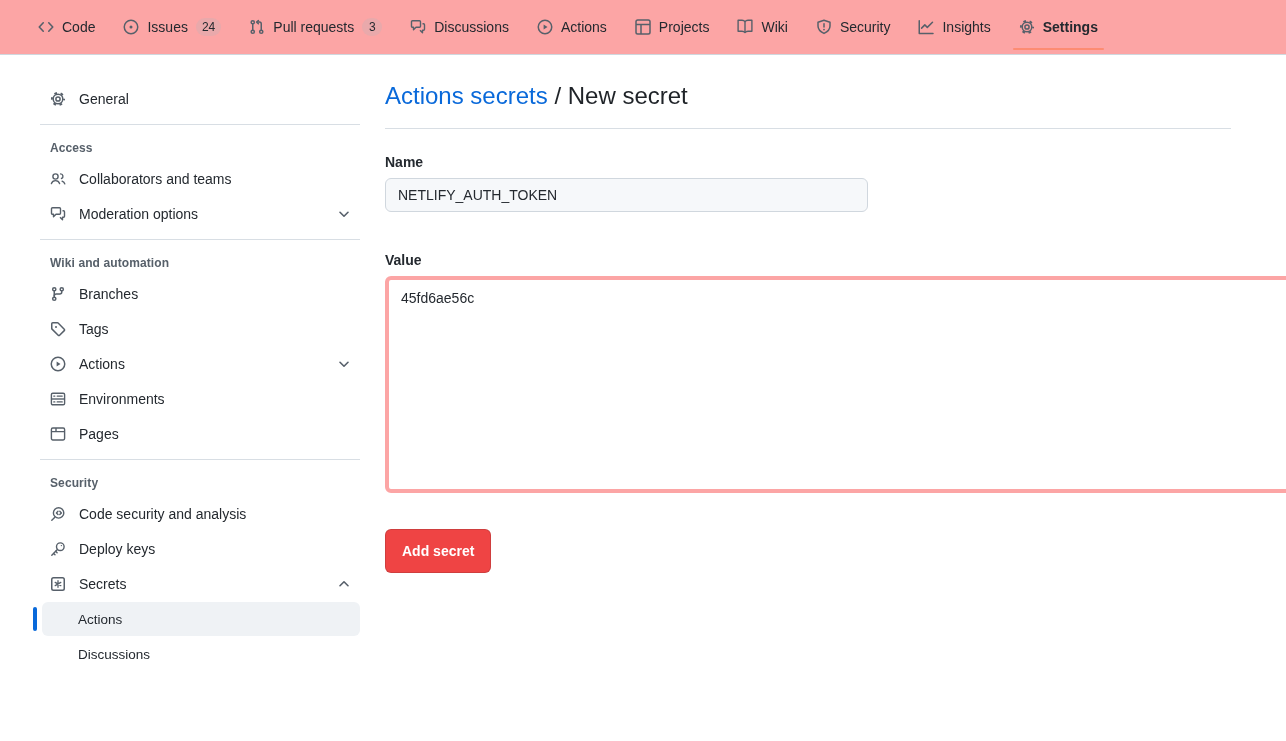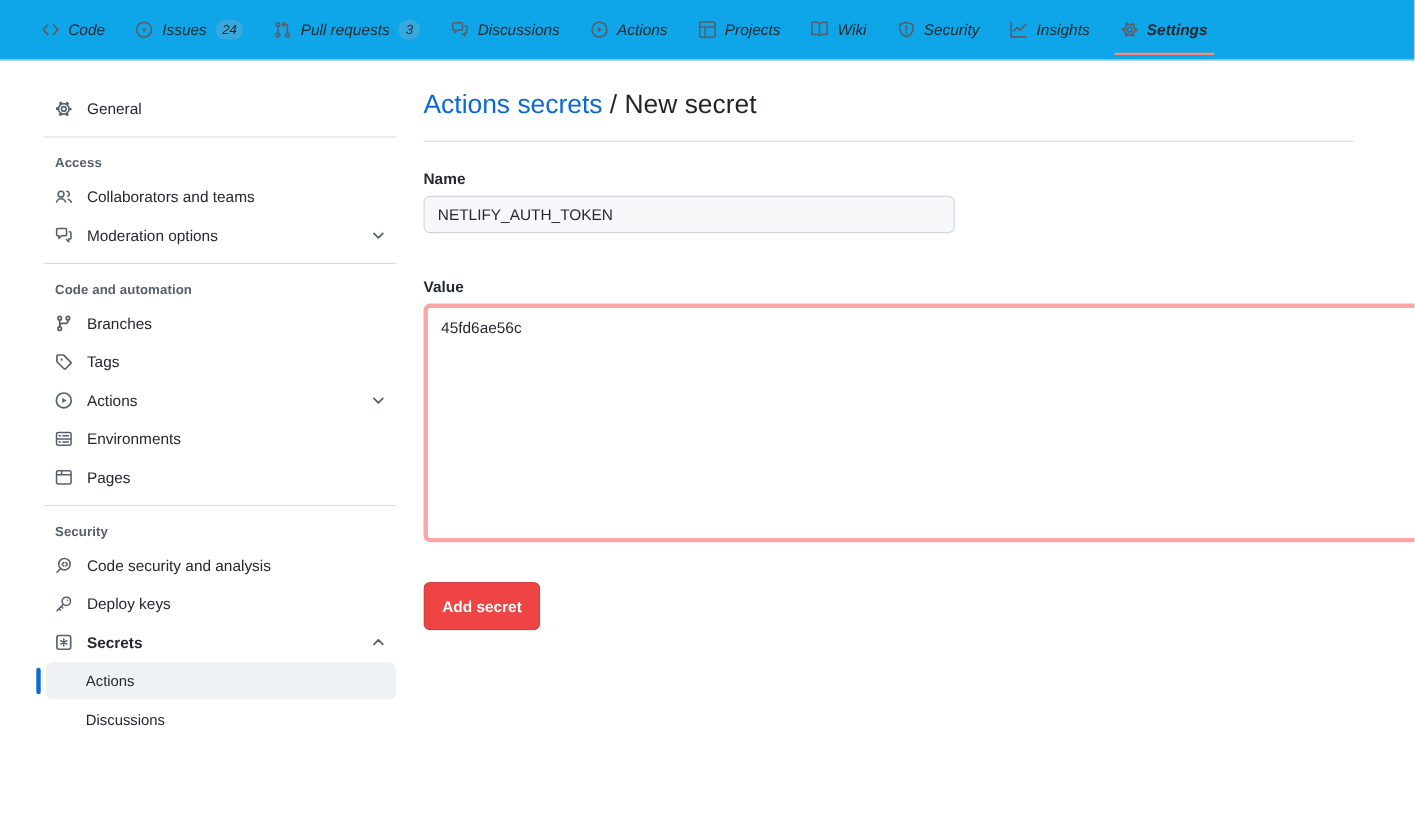--- a/index.html
+++ b/index.html
@@ -7,22 +7,22 @@
   body {
     width:1286px; height:741px; overflow:hidden;
     background:#ffffff; color:#24292f;
     font-family:"Liberation Sans", "DejaVu Sans", sans-serif;
     font-size:14px;
   }
   svg { display:block; }
 
   
   .topnav {
-    height:55px; background:#0ea5e9; border-bottom:1px solid #d0d7de;
-    display:flex; align-items:stretch; padding:4px 24px;font-style:italic;
+    height:55px; background:#fca5a5; border-bottom:1px solid #d0d7de;
+    display:flex; align-items:stretch; padding:4px 24px;
   }
   .tabs { display:flex; align-items:stretch; }
   .tab {
     display:flex; align-items:center; gap:8px;
     padding:0 12px; margin:0 2px; cursor:pointer;
     color:#24292f; text-decoration:none; position:relative; line-height:30px;
   }
   .tab .ticon { color:#57606a; display:flex; }
   .tab.active { font-weight:700; }
   .tab.active::after {
@@ -42,21 +42,21 @@
 
   
   .side-item {
     display:flex; align-items:center; gap:13px;
     height:34px; padding:0 8px; margin:1px 0 1px 2px;
     border-radius:6px; color:#24292f; text-decoration:none; cursor:pointer;
     position:relative;
   }
   .side-item .sicon { color:#57606a; display:flex; width:16px; justify-content:center; }
   .side-item .chev { margin-left:auto; color:#57606a; display:flex; }
-  .side-item.bold { font-weight:700; }
+  .side-item.bold { font-weight:400; }
   .side-sub {
     display:flex; align-items:center;
     height:34px; padding:0 8px 0 36px; margin:1px 0 1px 2px;
     border-radius:6px; color:#24292f; text-decoration:none; cursor:pointer;
     position:relative; font-size:13.5px;
   }
   .side-sub.selected { background:#eff2f5; }
   .side-sub.selected::before {
     content:""; position:absolute; left:-9px; top:5px; bottom:5px; width:4px;
     border-radius:4px; background:#0969da;
@@ -251,21 +251,21 @@
       <span>Moderation options</span>
       <span class="chev">
         <svg width="16" height="16" viewBox="0 0 16 16" fill="none" stroke="currentColor" stroke-width="1.6" stroke-linecap="round" stroke-linejoin="round">
             <path d="m4 6.25 4 4 4-4"></path>
           </svg>
       </span>
     </a>
 
     <div class="divider"></div>
 
-    <div class="section-header">Code and automation</div>
+    <div class="section-header">Wiki and automation</div>
 
     <a class="side-item">
       <span class="sicon">
         <svg width="16" height="16" viewBox="0 0 16 16" fill="none" stroke="currentColor" stroke-width="1.5" stroke-linecap="round" stroke-linejoin="round">
             <circle cx="4.25" cy="3.25" r="1.6"></circle>
             <circle cx="4.25" cy="12.75" r="1.6"></circle>
             <circle cx="11.75" cy="3.25" r="1.6"></circle>
             <path d="M4.25 4.85v6.3"></path>
             <path d="M11.75 4.85V6c0 1.1-.9 2-2 2H6.25c-1.1 0-2 .9-2 2"></path>
           </svg>

